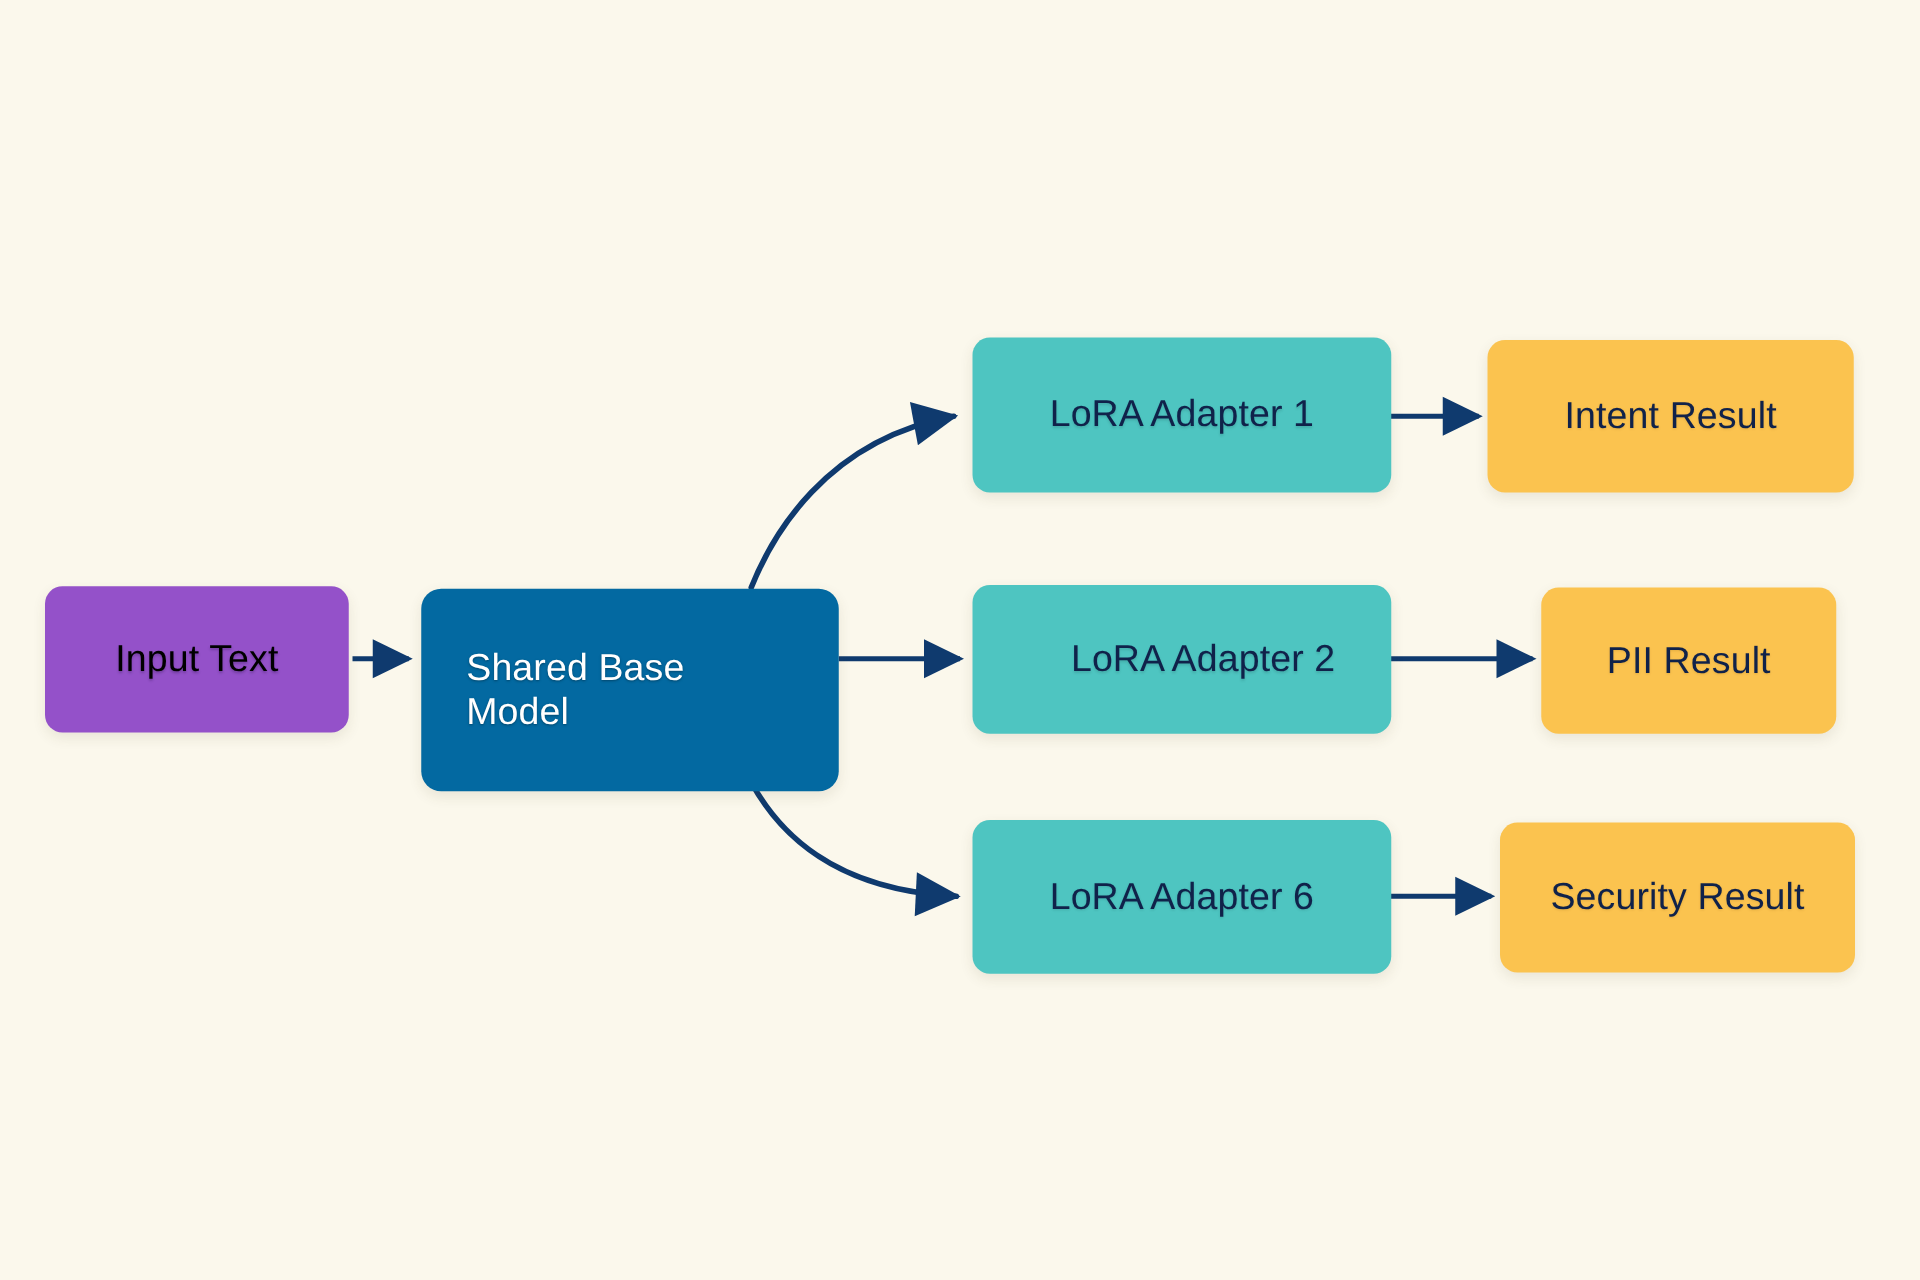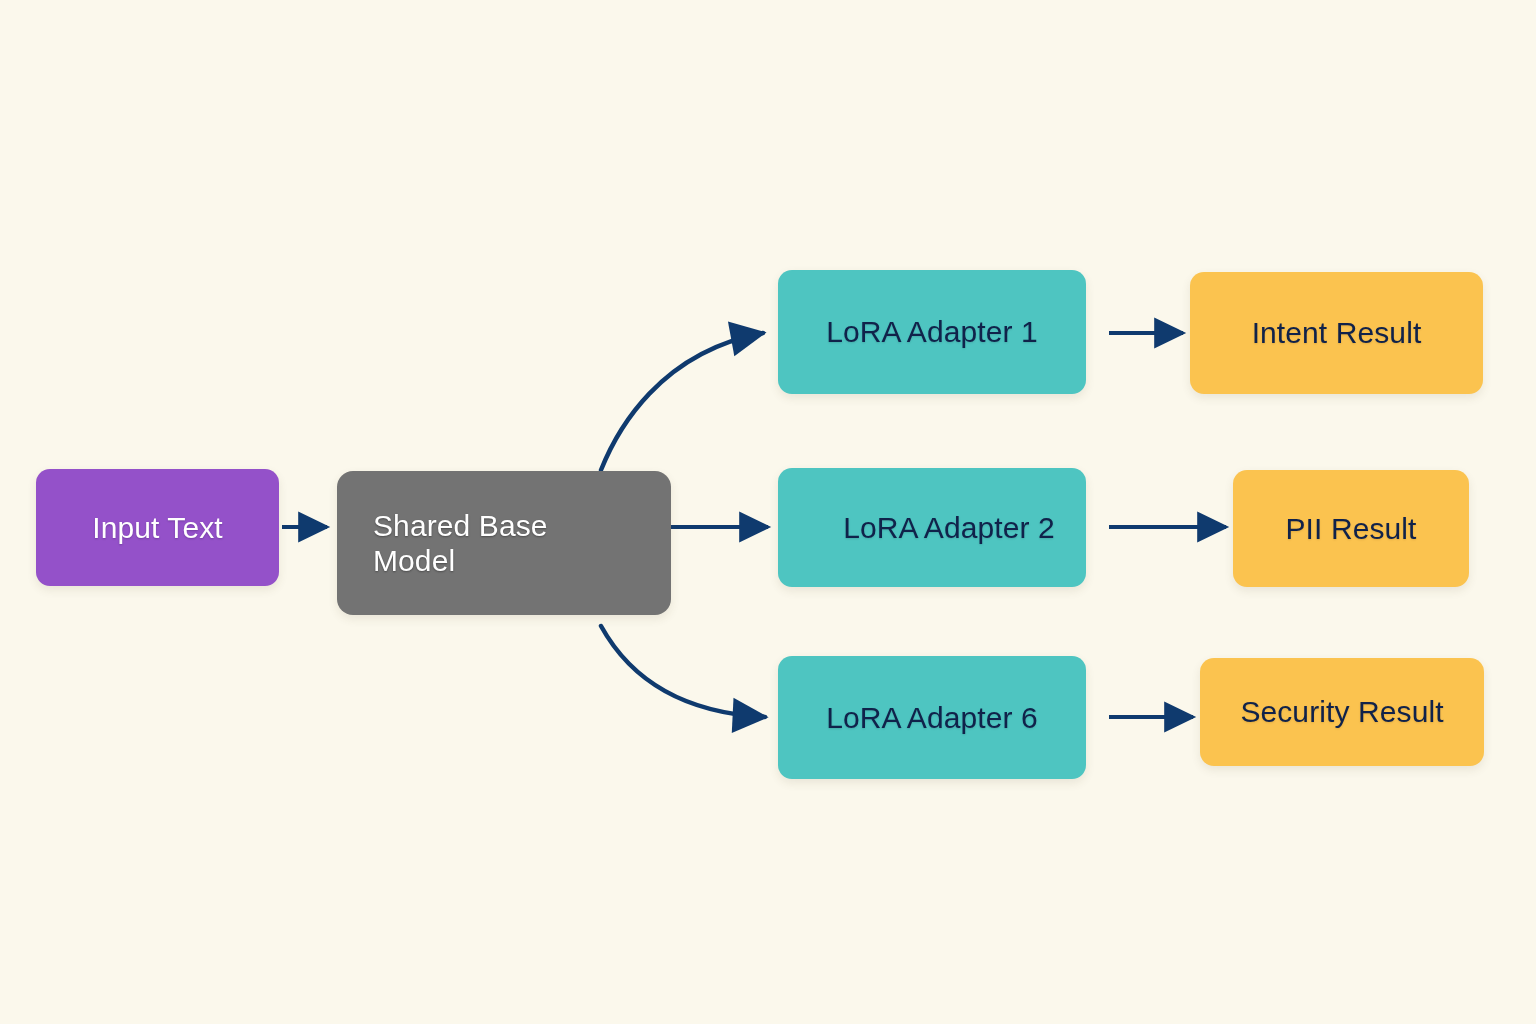--- a/index.html
+++ b/index.html
@@ -45,47 +45,47 @@
   
   .node-input {
     left: 36px;
     top: 469px;
     width: 243px;
     height: 117px;
     background: #9451c9;
     justify-content: center;
   }
   .node-input .node-label {
-    color: #ffffff;
+    color: #000000;
     font-size: 30px;
     text-align: center;
     text-shadow: 0 1px 2px rgba(40, 20, 70, 0.30);
   }
   
   .node-base {
     left: 337px;
     top: 471px;
     width: 334px;
-    height: 144px;
-    background: #737373;
+    height: 162px;
+    background: #0369a1;
     justify-content: flex-start;
     padding: 0 36px;
     border-radius: 16px;
   }
   .node-base .node-label {
     color: #ffffff;
     font-size: 30px;
     text-align: left;
     white-space: pre-line;
     text-shadow: 0 1px 2px rgba(0, 0, 0, 0.35);
   }
   
   .node-adapter {
     left: 778px;
-    width: 308px;
+    width: 335px;
     background: #4ec5c1;
     justify-content: flex-end;
   }
   .node-adapter .node-label {
     color: #10224a;
     font-size: 30px;
     text-align: center;
     text-shadow: 0 1px 2px rgba(20, 60, 60, 0.18);
   }
   .adapter-1 { top: 270px; height: 124px; }
@@ -100,21 +100,21 @@
     background: #fbc34f;
   }
   .node-result .node-label {
     color: #10224a;
     font-size: 30px;
     text-align: center;
     text-shadow: 0 1px 2px rgba(120, 80, 10, 0.18);
   }
   .result-1 { left: 1190px; top: 272px; width: 293px; height: 122px; }
   .result-2 { left: 1233px; top: 470px; width: 236px; height: 117px; }
-  .result-3 { left: 1200px; top: 658px; width: 284px; height: 108px; }
+  .result-3 { left: 1200px; top: 658px; width: 284px; height: 120px; }
 </style>
 </head>
 <body>
 
 <div id="canvas">
 
   <svg id="edges" viewBox="0 0 1536 1024" width="1536" height="1024" xmlns="http://www.w3.org/2000/svg">
     <defs>
       <marker id="arrowhead" markerWidth="9" markerHeight="9" refX="7.6" refY="4.5" orient="auto" markerUnits="strokeWidth">
         <path d="M0.4,0.6 L8.4,4.5 L0.4,8.4 Z" fill="#0f3a6e"></path>

